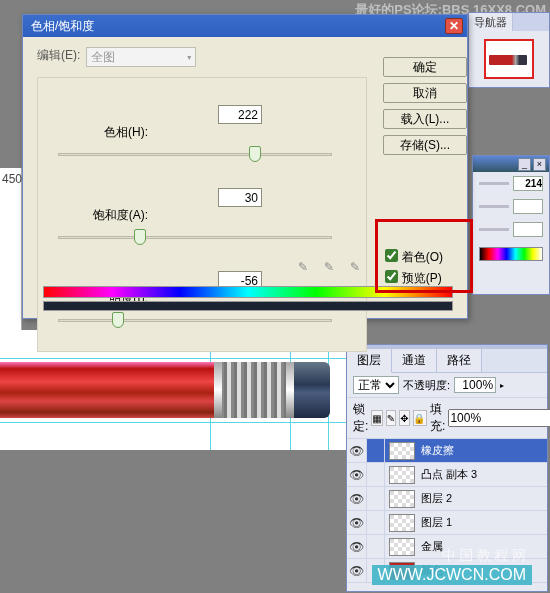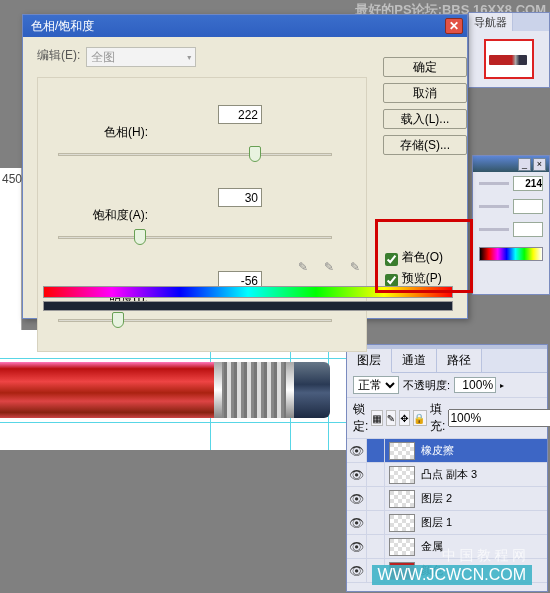--- a/index.html
+++ b/index.html
@@ -21,21 +21,21 @@
 .innerbox { border: 1px solid #d7d2bf; padding: 10px 10px 14px 10px; width: 330px; float: left; background: #ece9d8; }
 .param-row { display: flex; align-items: center; margin-bottom: 4px; }
 .param-row label { width: 100px; text-align: right; margin-right: 70px; margin-top: 36px; }
 .numfield { width: 44px; height: 19px; border: 1px solid #8e8e7d; background: #fff; text-align: right; padding: 0 3px; font-family: Arial; }
 .slider-track { position: relative; height: 18px; margin: 2px 0 8px 10px; width: 274px; }
 .slider-track .rail { position: absolute; top: 8px; left: 0; right: 0; height: 3px; background: linear-gradient(#bcb9a6,#fff); border: 1px solid #bdb9a6; }
 .slider-track .thumb { position: absolute; top: 1px; width: 12px; height: 16px; background: #e8f3e0; border: 1px solid #68a054; border-radius: 2px 2px 6px 6px; transform: translateX(-50%); }
 .right-btns { position: absolute; right: 0; top: 42px; display: flex; flex-direction: column; gap: 6px; }
 .right-btns button { width: 84px; height: 20px; background: #ece9d8; border: 1px solid #9b9b8b; border-radius: 2px; cursor: pointer; }
 .checks { position: absolute; right: 24px; top: 234px; display: flex; flex-direction: column; gap: 4px; }
-.checks label { display: flex; align-items: flex-end; gap: 4px; cursor: pointer; }
+.checks label { display: flex; align-items: flex-start; gap: 4px; cursor: pointer; }
 .checks input { accent-color: #3a7d2e; width:13px; height:13px; }
 .eyedroppers { position: absolute; right: 104px; top: 244px; display: flex; gap: 10px; }
 .eyedrop { width: 16px; height: 16px; display: flex; align-items: center; justify-content: center; color: #888; cursor: pointer; }
 .spectrum { position: absolute; left: 20px; bottom: 20px; width: 410px; height: 12px; background: linear-gradient(90deg, #ff0000,#ff00ff,#0000ff,#00ffff,#00ff00,#ffff00,#ff0000); border: 1px solid #999; }
 .spectrum2 { position: absolute; left: 20px; bottom: 7px; width: 410px; height: 10px; background: #1c2433; border: 1px solid #999; }
 .red-highlight { position: absolute; border: 3px solid #d20000; left: 352px; top: 204px; width: 98px; height: 74px; pointer-events: none; }
 
 
 .ruler { position: absolute; left: 0; top: 168px; width: 22px; height: 200px; background: #fff; border-right: 1px solid #aaa; font-size: 9px; color: #444; }
 .ruler .tick { position: absolute; left: 2px; }

